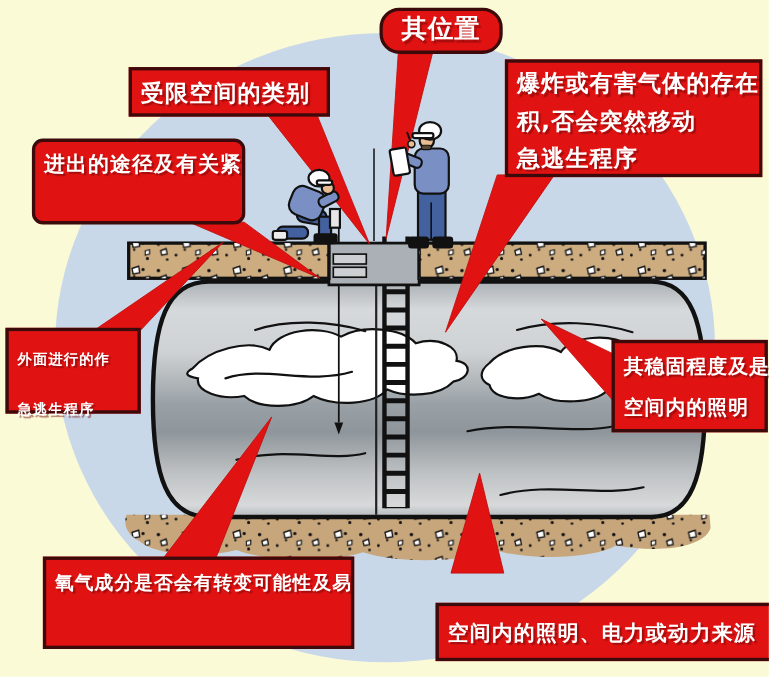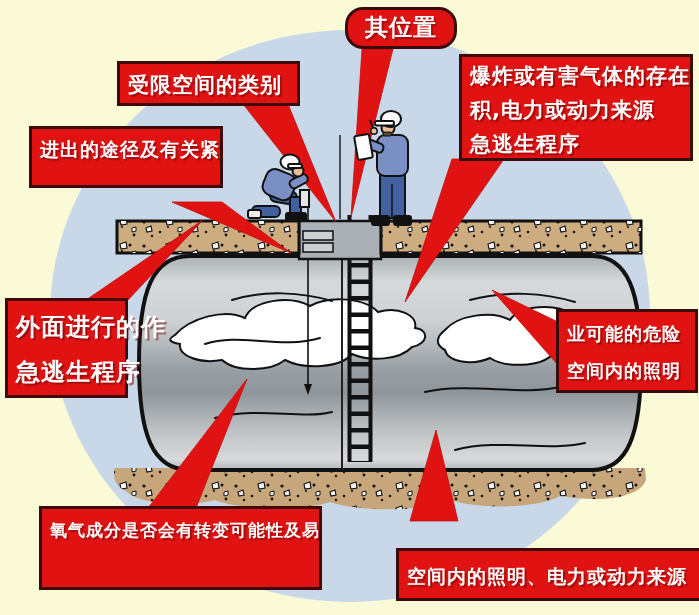--- a/index.html
+++ b/index.html
@@ -7,22 +7,22 @@
        background:#FBFAD7;font-family:"DejaVu Sans",sans-serif;}
   #scene{position:absolute;left:0;top:0;}
   .label{position:absolute;box-sizing:border-box;background:#E11212;
          border:3px solid #3C0A0A;color:#fff;font-weight:bold;
          text-shadow:2px 2px 1px rgba(110,10,10,.55);letter-spacing:1px;
          padding:2px 4px 4px 8px;z-index:5;}
   .lline{white-space:nowrap;}
   #lbl-location{left:345px;top:7px;width:112px;height:42px;font-size:23px;
                 text-align:center;line-height:34px;padding:0;border-radius:18px;}
   #lbl-category{left:117px;top:61px;width:183px;height:45px;font-size:21px;line-height:38px;}
-  #lbl-access{left:29px;top:126px;width:194px;height:62px;font-size:19px;line-height:37px;}
-  #lbl-outside{left:5px;top:298px;width:123px;height:100px;font-size:24px;line-height:45px;padding-top:4px;}
+  #lbl-access{left:29px;top:126px;width:194px;height:78px;font-size:19px;line-height:37px;border-radius:10px;}
+  #lbl-outside{left:5px;top:298px;width:123px;height:78px;font-size:13px;line-height:45px;padding-top:4px;}
   #lbl-oxygen{left:39px;top:506px;width:283px;height:84px;font-size:17px;line-height:38px;}
   #lbl-structure{left:459px;top:54px;width:234px;height:107px;font-size:21px;line-height:34px;}
   #lbl-stability{left:556px;top:309px;width:142px;height:84px;font-size:18px;line-height:37px;padding-top:3px;}
   #lbl-power{left:396px;top:548px;width:340px;height:53px;font-size:19px;line-height:46px;}
 </style>
 </head>
 <body>
 
 <div id="app">
 
@@ -158,24 +158,24 @@
 </div>
 <div class="label" id="lbl-outside">
   <div class="lline">外面进行的作</div>
   <div class="lline">急逃生程序</div>
 </div>
 <div class="label" id="lbl-oxygen">
   <div class="lline">氧气成分是否会有转变可能性及易</div>
 </div>
 <div class="label" id="lbl-structure">
   <div class="lline">爆炸或有害气体的存在</div>
-  <div class="lline">积,电力或动力来源</div>
+  <div class="lline">积,否会突然移动</div>
   <div class="lline">急逃生程序</div>
 </div>
 <div class="label" id="lbl-stability">
-  <div class="lline">业可能的危险</div>
+  <div class="lline">其稳固程度及是</div>
   <div class="lline">空间内的照明</div>
 </div>
 <div class="label" id="lbl-power">
   <div class="lline">空间内的照明、电力或动力来源</div>
 </div>
 
 </div>
 
 </body></html>

